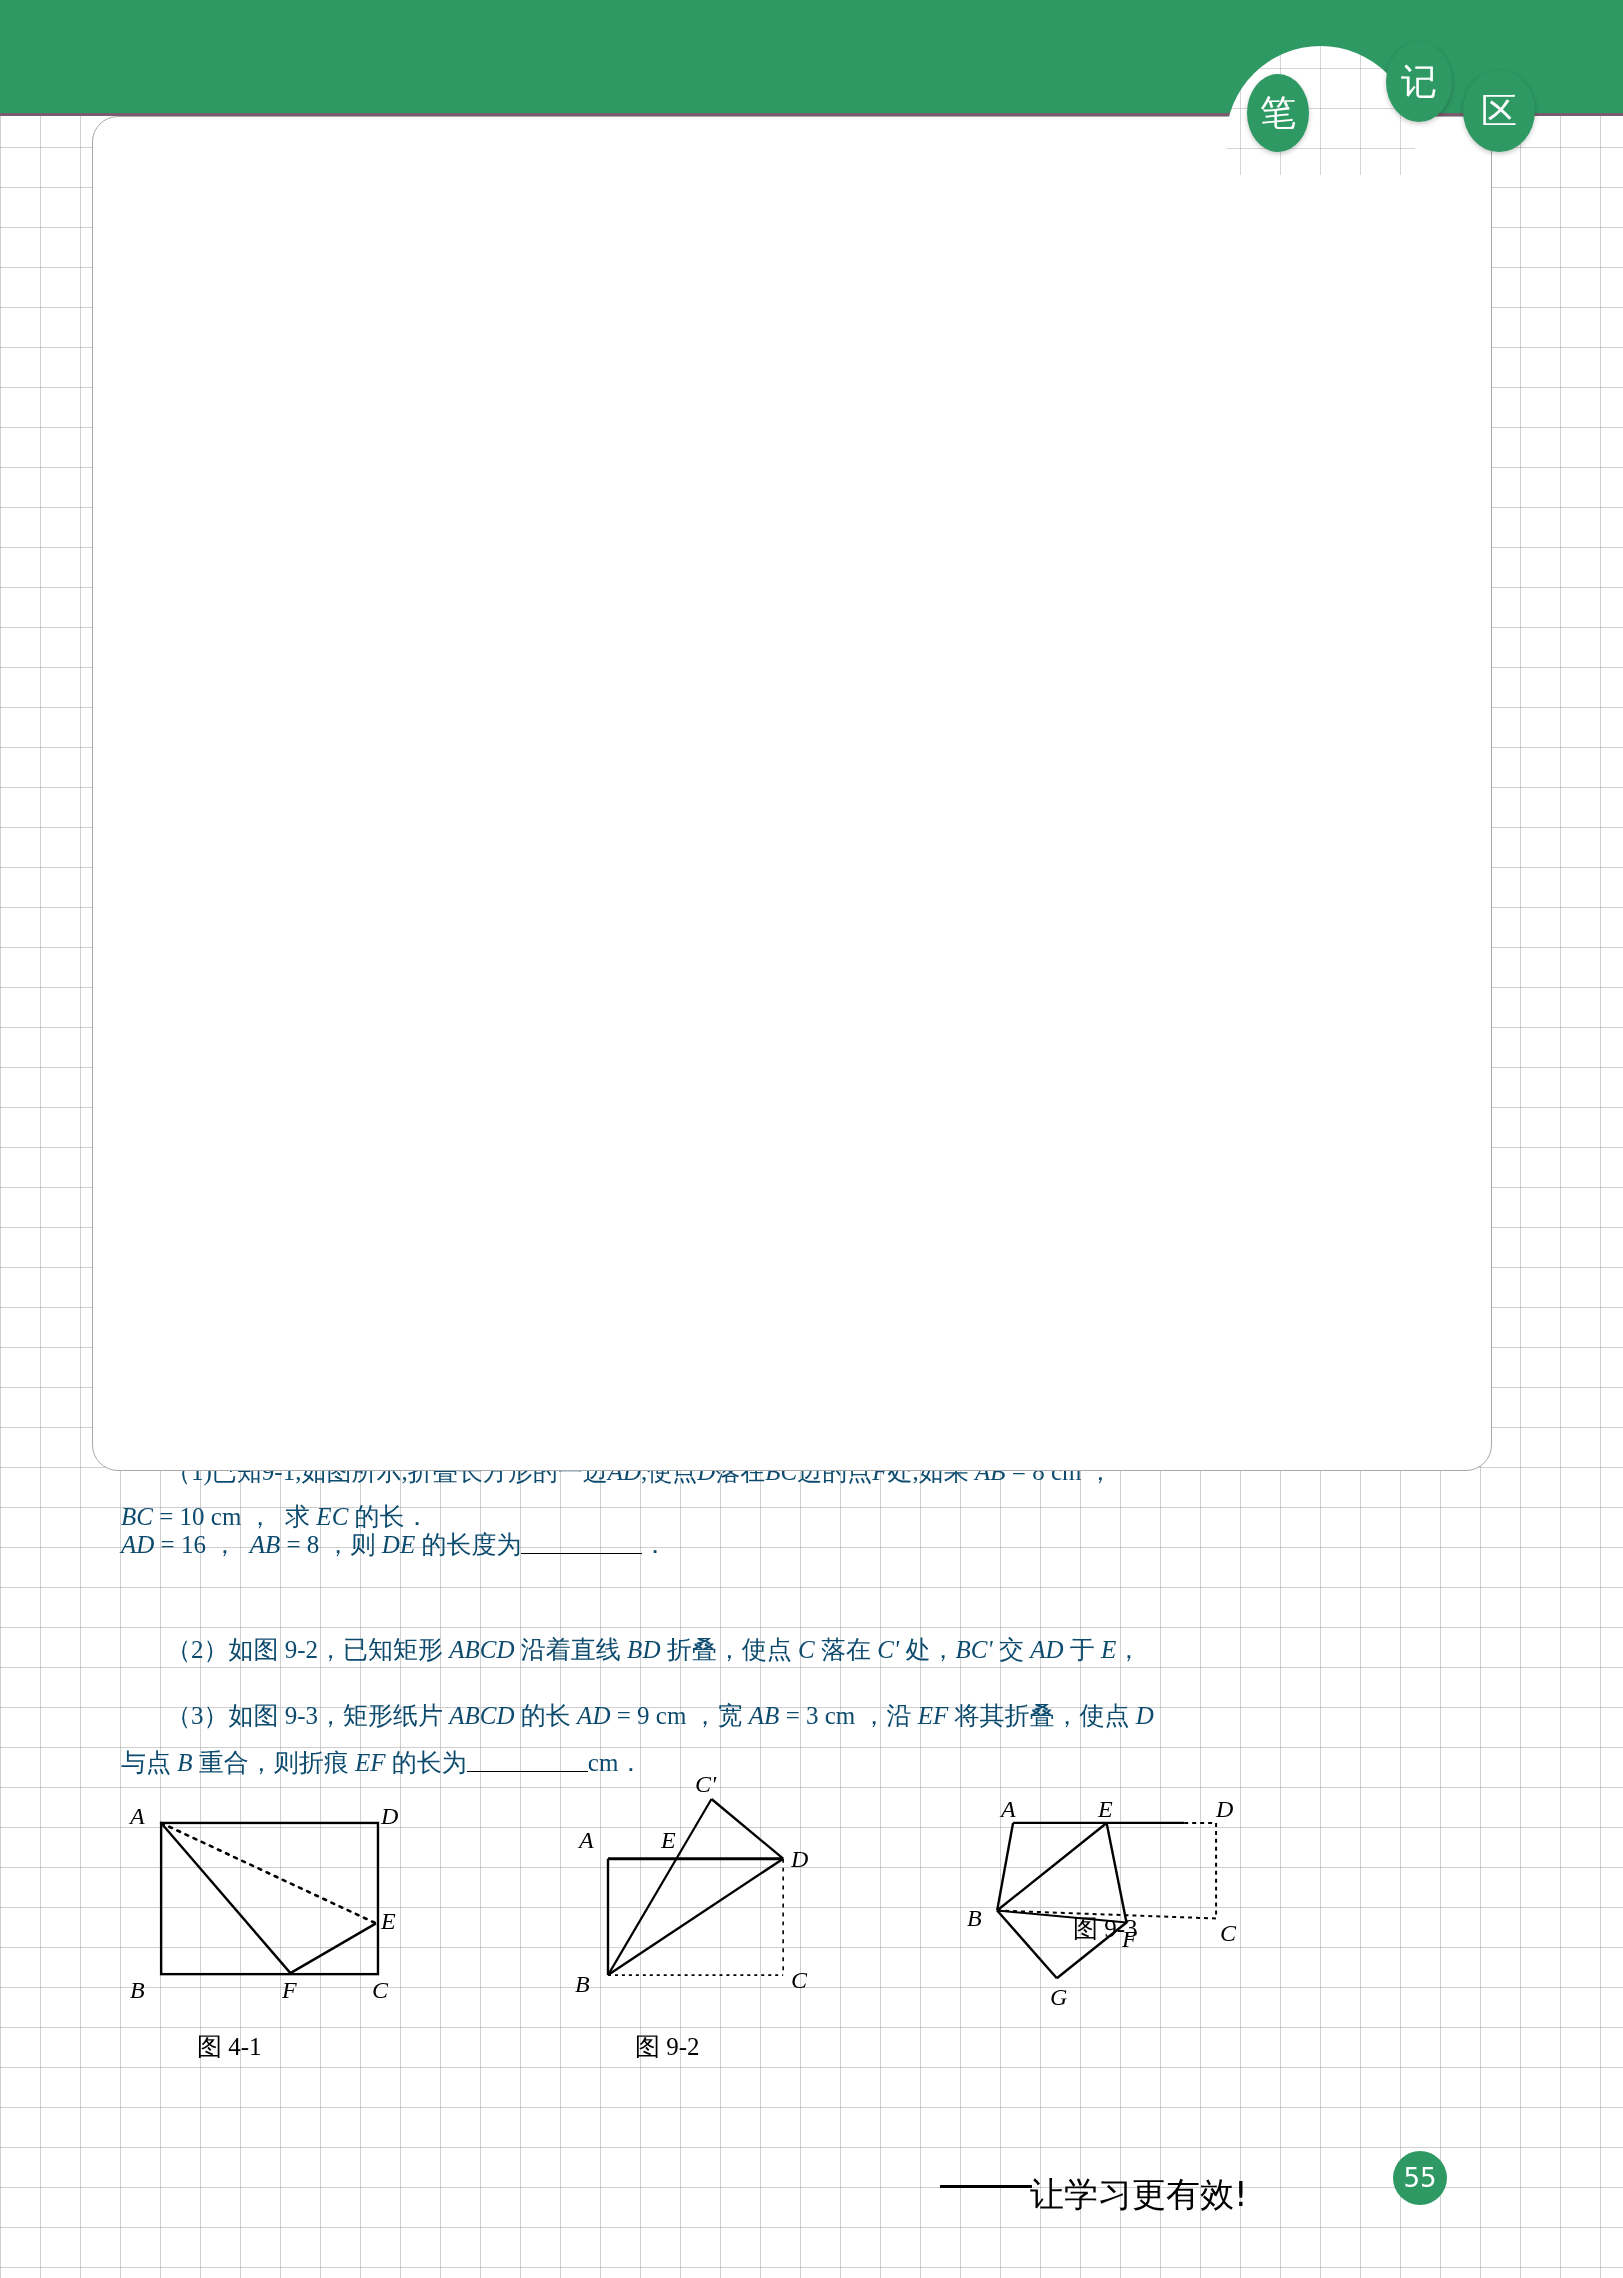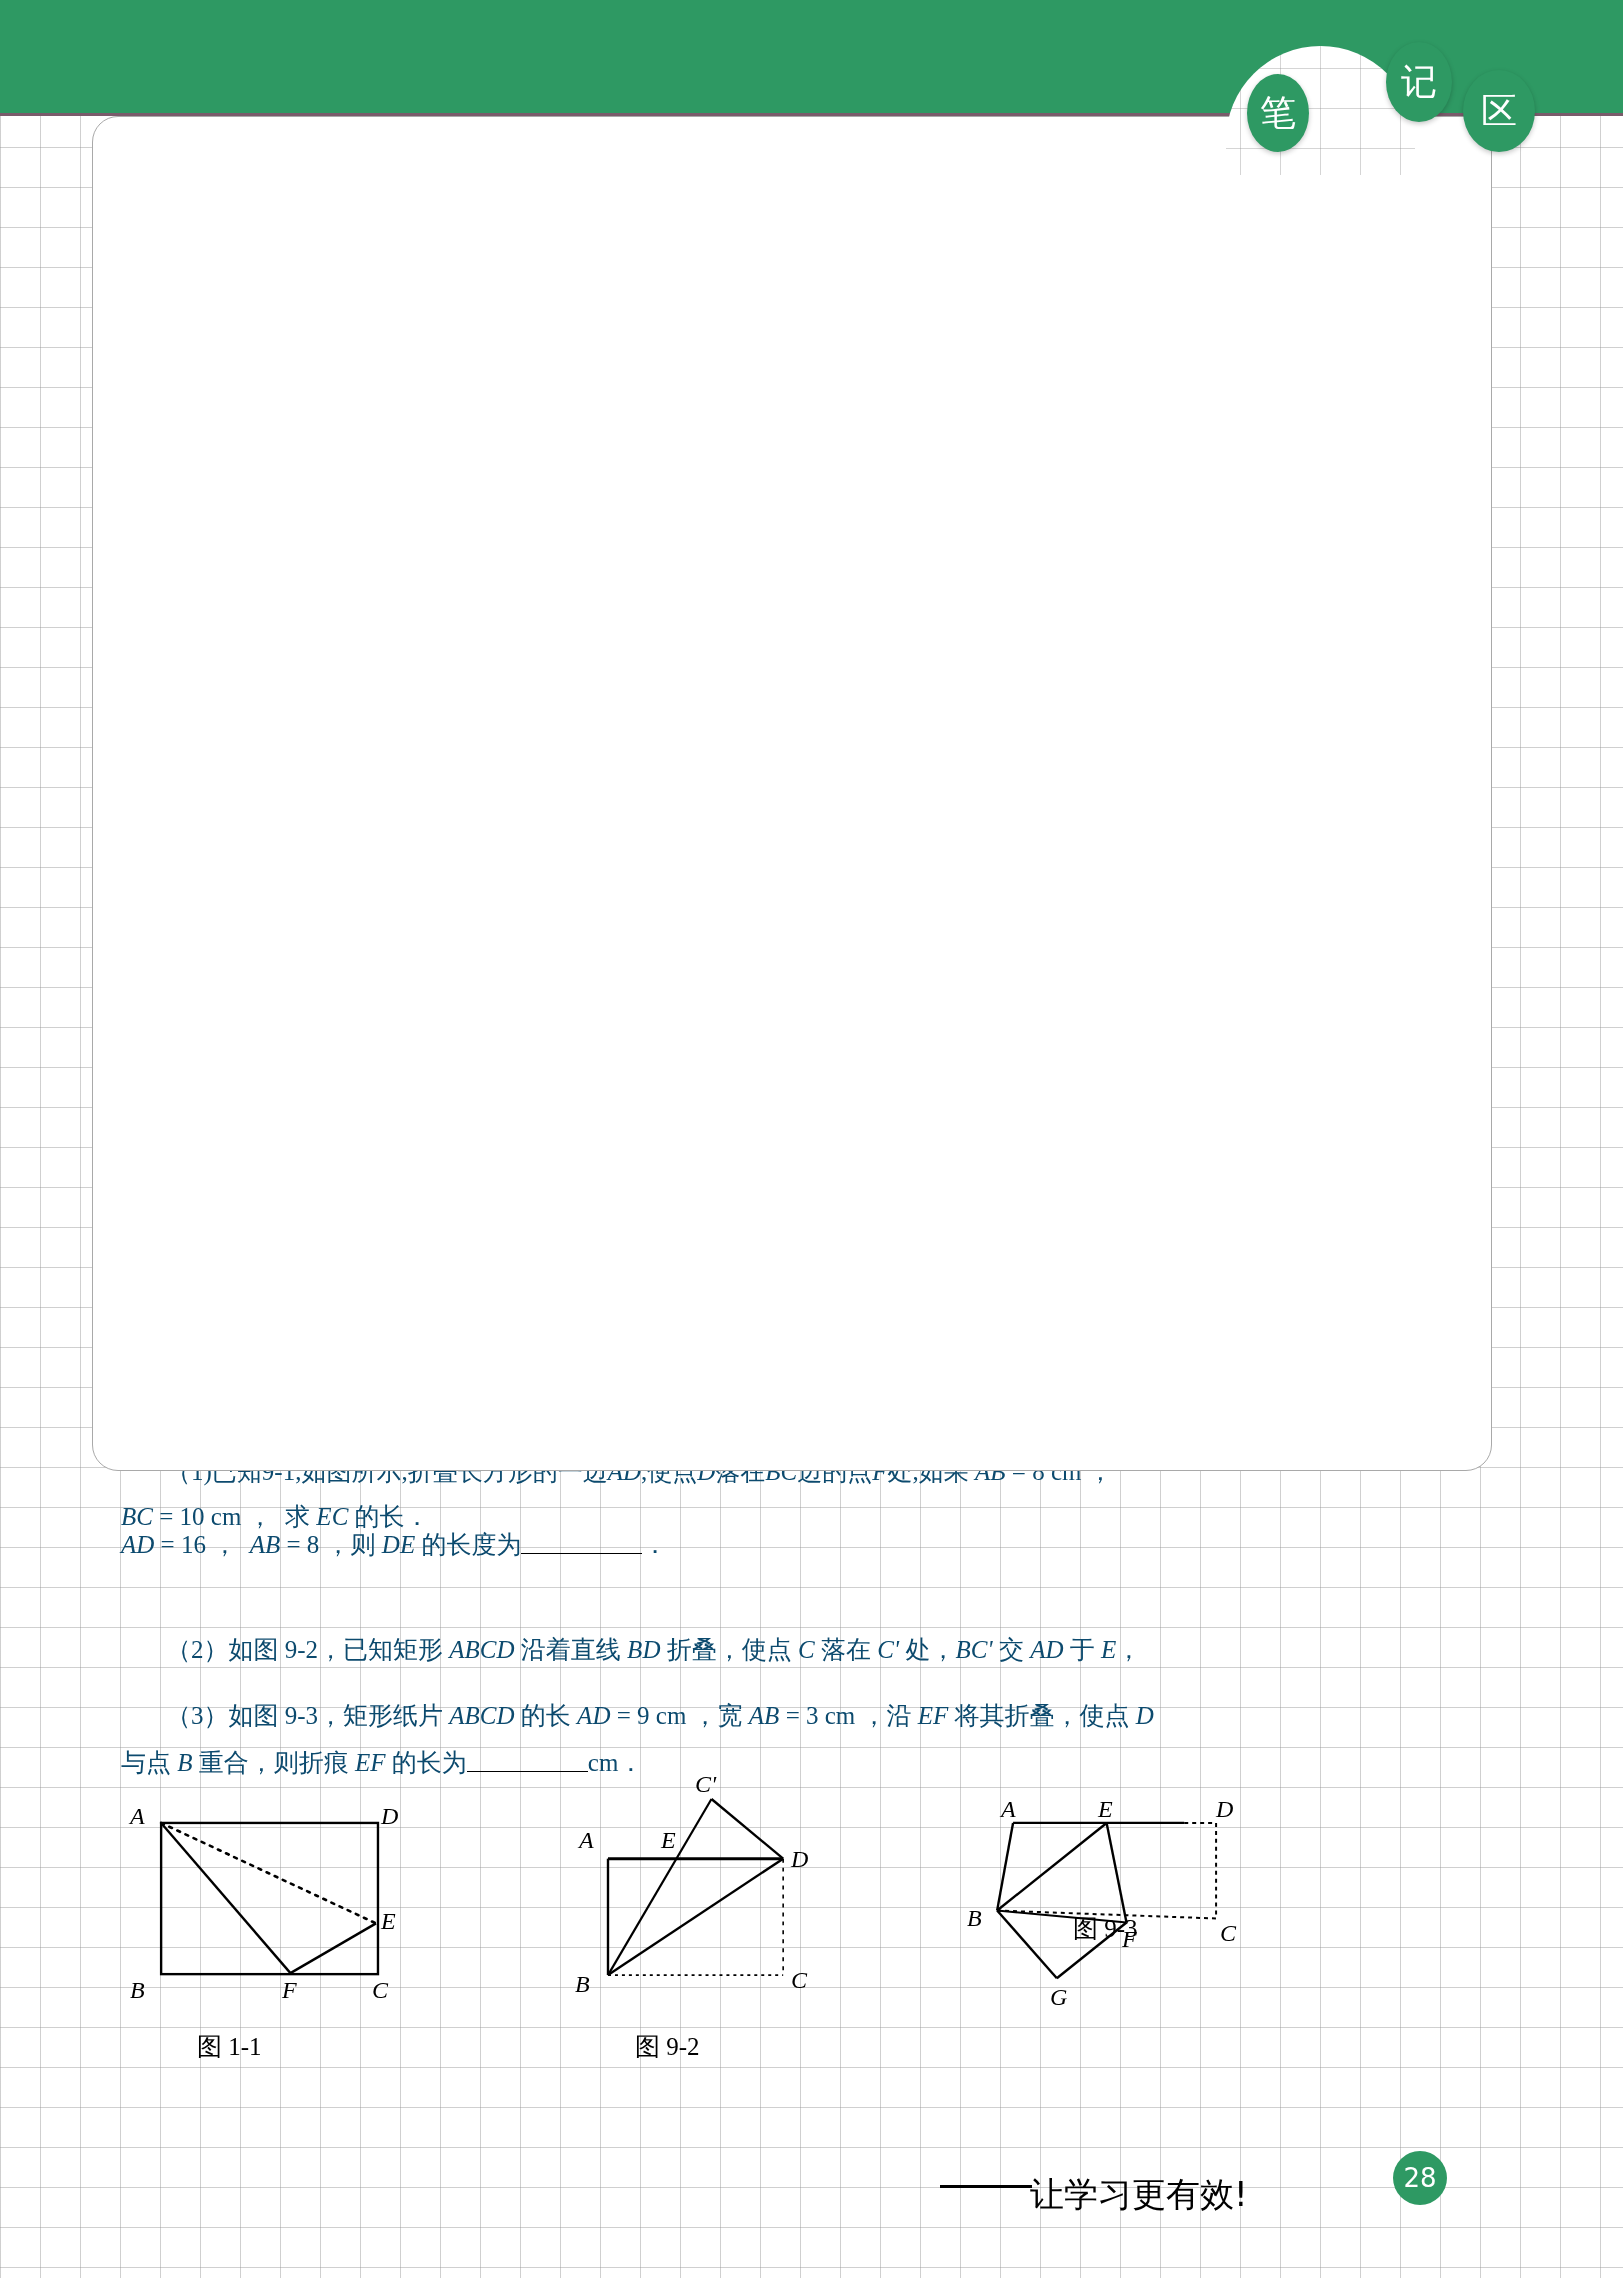--- a/index.html
+++ b/index.html
@@ -369,21 +369,21 @@
   <line x1="152" y1="163" x2="238" y2="113" stroke="#000" stroke-width="2.4"></line>
 
   <line x1="22" y1="12" x2="238" y2="113" stroke="#000" stroke-width="2.6" stroke-dasharray="3,6" stroke-linecap="round"></line>
 </svg>
 <div class="pt-label" style="left:130px; top:1803px;">A</div>
 <div class="pt-label" style="left:381px; top:1803px;">D</div>
 <div class="pt-label" style="left:130px; top:1977px;">B</div>
 <div class="pt-label" style="left:282px; top:1977px;">F</div>
 <div class="pt-label" style="left:372px; top:1977px;">C</div>
 <div class="pt-label" style="left:381px; top:1908px;">E</div>
-<div class="fig-cap" style="left:197px; top:2030px;">图 1-1</div>
+<div class="fig-cap" style="left:197px; top:2030px;">图 4-1</div>
 
 <svg class="fig" style="left:572px; top:1791px;" width="279" height="209" viewBox="0 0 280 210">
 
   <line x1="36" y1="68" x2="36" y2="185" stroke="#000" stroke-width="2.4"></line>
   <line x1="36" y1="68" x2="212" y2="68" stroke="#000" stroke-width="3"></line>
   <line x1="212" y1="68" x2="212" y2="185" stroke="#000" stroke-width="1.6" stroke-dasharray="4,5"></line>
   <line x1="36" y1="185" x2="212" y2="185" stroke="#000" stroke-width="1.8" stroke-dasharray="3,4"></line>
 
   <line x1="36" y1="185" x2="212" y2="68" stroke="#000" stroke-width="2.4"></line>
 
@@ -418,14 +418,14 @@
 <div class="pt-label" style="left:1098px; top:1796px;">E</div>
 <div class="pt-label" style="left:1216px; top:1796px;">D</div>
 <div class="pt-label" style="left:967px; top:1905px;">B</div>
 <div class="pt-label" style="left:1122px; top:1926px;">F</div>
 <div class="pt-label" style="left:1220px; top:1920px;">C</div>
 <div class="pt-label" style="left:1050px; top:1984px;">G</div>
 <div class="fig-cap" style="left:1073px; top:1912px;">图 9-3</div>
 
 <div id="footer-line"></div>
 <div id="footer-text">让学习更有效!</div>
-<div id="page-badge">28</div>
+<div id="page-badge">55</div>
 
 
 </body></html>

